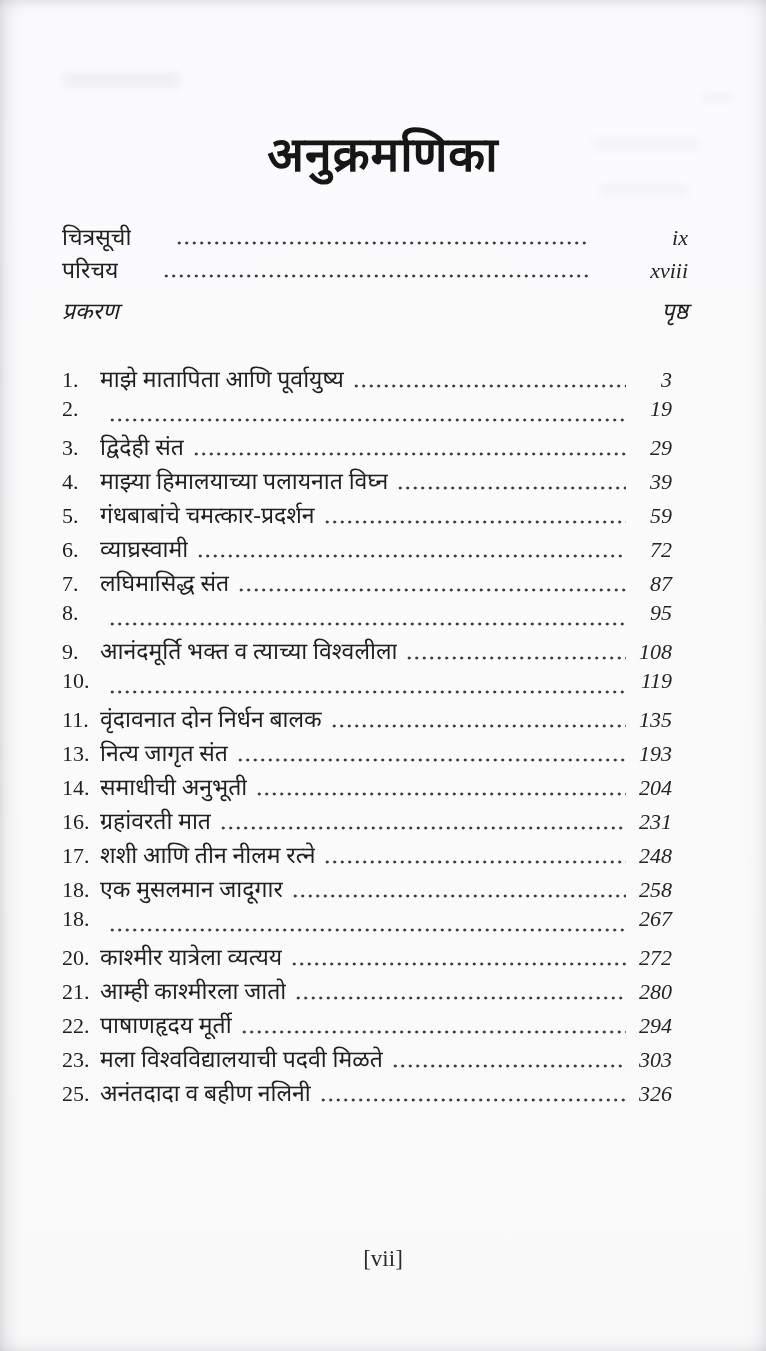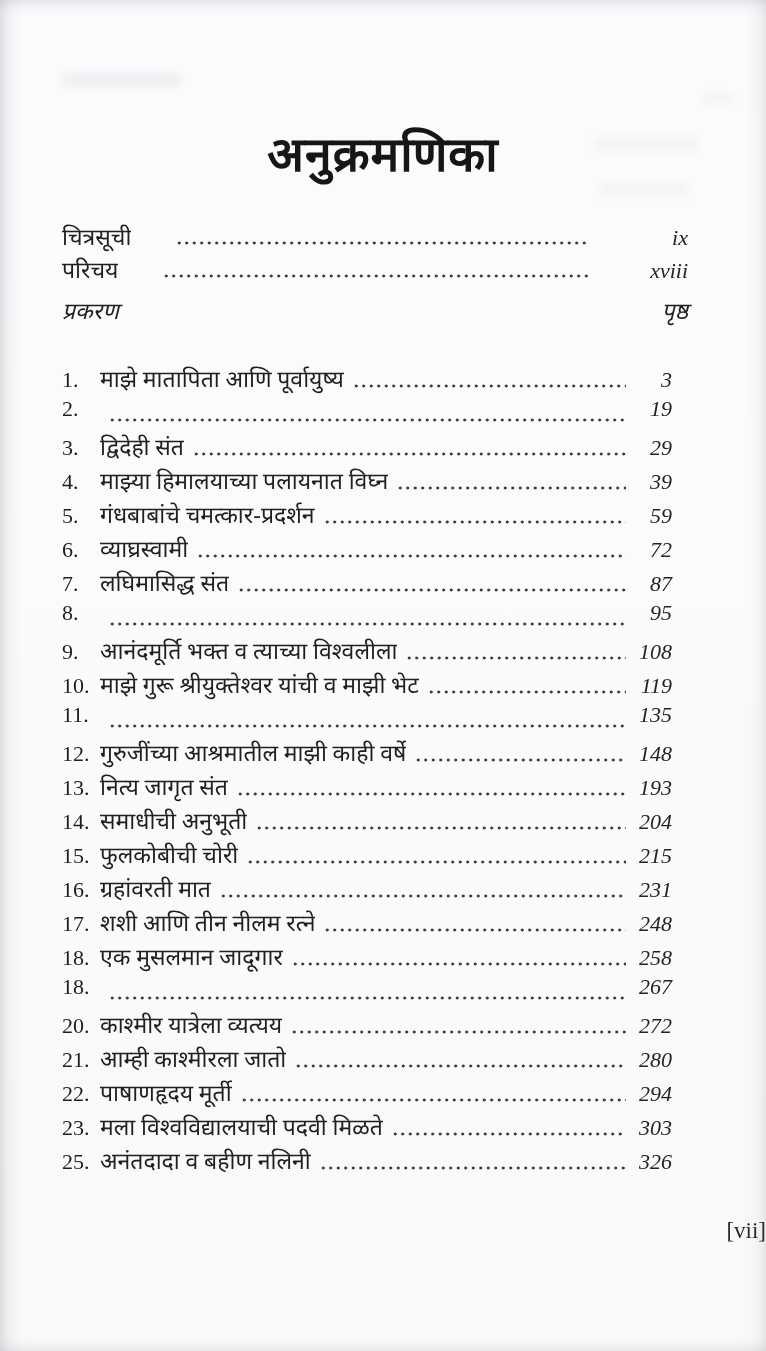--- a/index.html
+++ b/index.html
@@ -78,23 +78,23 @@
     justify-content:space-between;
     align-items:flex-end;
     margin:3px 78px 2px 62px;
     height:37px;
     font-size:23px;
     font-style:italic;
   }
 
   .folio{
     position:absolute;
-    left:0;top:1218px;
+    left:0;top:1246px;
     width:100%;
-    text-align:right;
+    text-align:center;
     font-size:23px;
     color:#2a2a2a;
   }
 </style>
 </head>
 <body>
 
 <div class="sheet">
 
   <div class="smudge s1"></div>
@@ -183,58 +183,46 @@
 
   <div class="row">
     <span class="no">9.</span>
     <span class="t">आनंदमूर्ति भक्त व त्याच्या विश्वलीला</span>
     <span class="leader"></span>
     <span class="pg">108</span>
   </div>
 
   <div class="row">
     <span class="no">10.</span>
-    <span class="t">माझे गुरू श्रीयुक्तेश्वर यांची व माझी भेट</span>
     <span class="leader"></span>
     <span class="pg">119</span>
   </div>
 
   <div class="row">
     <span class="no">11.</span>
+    <span class="t">वृंदावनात दोन निर्धन बालक</span>
     <span class="leader"></span>
     <span class="pg">135</span>
   </div>
 
-  <div class="row">
-    <span class="no">12.</span>
-    <span class="t">गुरुजींच्या आश्रमातील माझी काही वर्षे</span>
-    <span class="leader"></span>
-    <span class="pg">148</span>
-  </div>
 
   <div class="row">
     <span class="no">13.</span>
     <span class="t">नित्य जागृत संत</span>
     <span class="leader"></span>
     <span class="pg">193</span>
   </div>
 
   <div class="row">
     <span class="no">14.</span>
     <span class="t">समाधीची अनुभूती</span>
     <span class="leader"></span>
     <span class="pg">204</span>
   </div>
 
-  <div class="row">
-    <span class="no">15.</span>
-    <span class="t">फुलकोबीची चोरी</span>
-    <span class="leader"></span>
-    <span class="pg">215</span>
-  </div>
 
   <div class="row">
     <span class="no">16.</span>
     <span class="t">ग्रहांवरती मात</span>
     <span class="leader"></span>
     <span class="pg">231</span>
   </div>
 
   <div class="row">
     <span class="no">17.</span>

